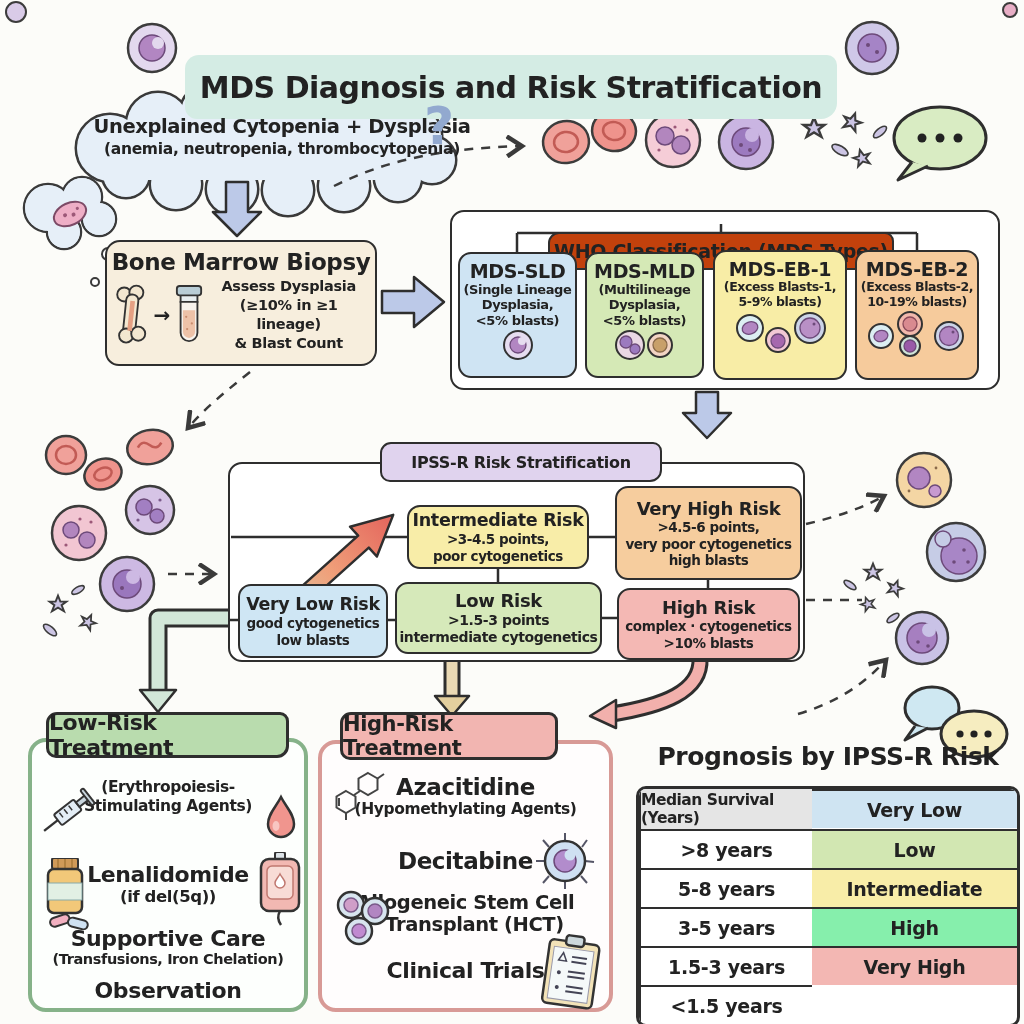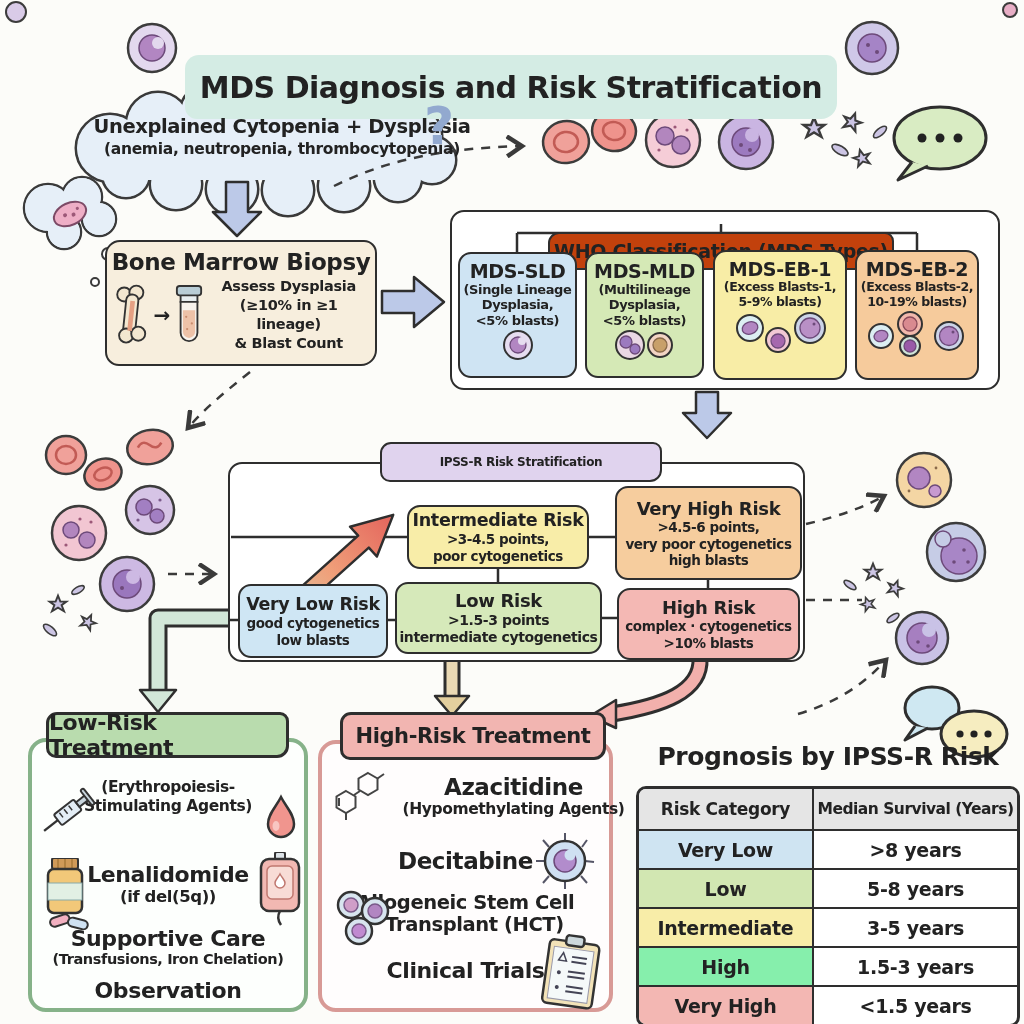--- a/index.html
+++ b/index.html
@@ -17,21 +17,21 @@
   .cl1{font-size:19.5px;letter-spacing:-0.4px;}
   .cl2{font-size:15.5px;letter-spacing:-0.3px;}
   .qmark{font-size:52px;color:#92a9cf;}
   .bptitle{font-size:23px;margin-top:7px;letter-spacing:-0.4px;}
   .bprow{display:flex;align-items:center;justify-content:center;gap:5px;padding:2px 6px 0 6px;}
   .bptxt{font-size:14.5px;line-height:1.3;letter-spacing:-0.3px;width:172px;}
   .whopill{background:#c9e6d4;font-size:19px;letter-spacing:-0.3px;}
   .tybox{border:2.5px solid #2e2e2e;border-radius:13px;padding-top:6px;}
   .tyname{font-size:19px;letter-spacing:-0.3px;}
   .tylines{font-size:13px;line-height:1.18;letter-spacing:-0.4px;}
-  .ipsspill{background:#e0d3ee;font-size:12px;letter-spacing:-0.3px;}
+  .ipsspill{background:#e0d3ee;font-size:16px;letter-spacing:-0.3px;}
   .riskbox{border:2.5px solid #2e2e2e;border-radius:13px;display:flex;flex-direction:column;justify-content:center;}
   .rtitle{font-size:17.5px;letter-spacing:-0.3px;line-height:1.2;}
   .rlines{font-size:13.5px;line-height:1.22;letter-spacing:-0.4px;}
   .rxouter{border-radius:18px;background:#fdfffd;}
   .rxhead{font-size:22px;letter-spacing:-0.4px;}
   .itt{font-size:22px;letter-spacing:-0.4px;line-height:1.15;}
   .its{font-size:15.5px;letter-spacing:-0.4px;line-height:1.2;}
   .progtitle{font-size:25px;letter-spacing:-0.4px;}
   .tbl{border:3px solid #2e2e2e;border-radius:10px;overflow:hidden;display:grid;
     grid-template-columns:173px 1fr;grid-auto-rows:auto;background:#fff;}
@@ -370,21 +370,21 @@
       <path d="M22,59 q-4,7 1,14" fill="none" stroke="#333" stroke-width="2.5"></path>
     </svg>
     <div class="abs ctr" style="left:0;top:184px;width:100%;">
       <div class="itt">Supportive Care</div>
       <div class="its" style="font-size:14.5px;">(Transfusions, Iron Chelation)</div>
     </div>
     <div class="abs ctr itt" style="left:0;top:236px;width:100%;">Observation</div>
   </div>
 
   <div class="abs z2 rxouter" style="left:318px;top:740px;width:295px;height:272px;border:4px solid #d89a96;background:#fffdfd;">
-    <div class="abs ctr" style="left:0;top:30px;width:100%;margin-left:48px;">
+    <div class="abs ctr" style="left:0;top:30px;width:100%;">
       <div class="itt" style="font-size:23px;">Azacitidine</div>
       <div class="its">(Hypomethylating Agents)</div>
     </div>
     <svg class="abs" style="left:4px;top:20px;" width="64" height="60" viewBox="0 0 64 60">
       <g fill="none" stroke="#444" stroke-width="2">
         <polygon points="20,27 29.5,32.5 29.5,43.5 20,49 10.5,43.5 10.5,32.5"></polygon>
         <polygon points="42,9 51.5,14.5 51.5,25.5 42,31 32.5,25.5 32.5,14.5"></polygon>
         <line x1="28" y1="31" x2="34" y2="27"></line>
         <line x1="51.5" y1="14.5" x2="58" y2="10"></line>
         <line x1="20" y1="49" x2="20" y2="56"></line>
@@ -433,21 +433,20 @@
           <line x1="28" y1="43" x2="45" y2="43" stroke="#445" stroke-width="2"></line>
         <circle cx="19" cy="55" r="2" fill="#445"></circle>
         <line x1="28" y1="53" x2="45" y2="53" stroke="#445" stroke-width="2"></line>
           <line x1="28" y1="58" x2="45" y2="58" stroke="#445" stroke-width="2"></line>
       </g>
     </svg>
   </div>
 
   <div class="abs z2 ctr progtitle" style="left:648px;top:742px;width:360px;">Prognosis by IPSS-R Risk</div>
   <div class="abs z2 tbl" style="left:636px;top:786px;width:384px;">
-    <div class="tc th c1 first">Risk Category</div>
     <div class="tc th c2 first">Median Survival (Years)</div>
     <div class="tc c1" style="background:#cfe4f2;">Very Low</div>
     <div class="tc">&gt;8 years</div>
     <div class="tc c1" style="background:#d2e7b2;">Low</div>
     <div class="tc">5-8 years</div>
     <div class="tc c1" style="background:#f8eda8;">Intermediate</div>
     <div class="tc">3-5 years</div>
     <div class="tc c1" style="background:#86efac;">High</div>
     <div class="tc">1.5-3 years</div>
     <div class="tc c1" style="background:#f3b7b3;">Very High</div>
@@ -566,17 +565,17 @@
   <div class="abs z4 riskbox ctr" style="left:617px;top:588px;width:183px;height:72px;background:#f4b8b4;">
     <div class="rtitle" style="font-size:18px;">High Risk</div>
     <div class="rlines">complex · cytogenetics</div>
     <div class="rlines">&gt;10% blasts</div>
   </div>
 
   <div class="abs z4 pill rxhead" style="left:46px;top:712px;width:243px;height:46px;background:#b9dcae;border-width:3px;">
       <span>Low-Risk Treatment</span>
     </div>
 
-  <div class="abs z4 pill rxhead" style="left:340px;top:712px;width:266px;height:48px;background:#f2b5b1;border-width:3px;font-size:21px;">
+  <div class="abs z4 pill rxhead" style="left:340px;top:712px;width:218px;height:48px;background:#f2b5b1;border-width:3px;font-size:21px;">
       <span>High-Risk Treatment</span>
     </div>
 
 </div>
 
 </body></html>

